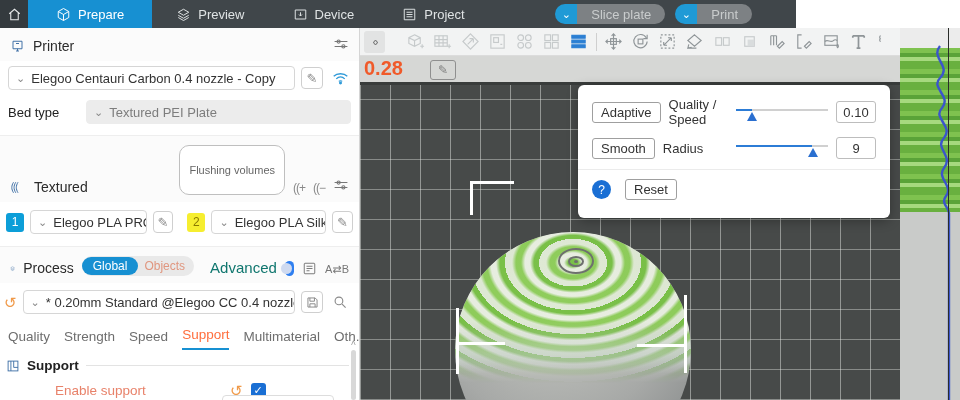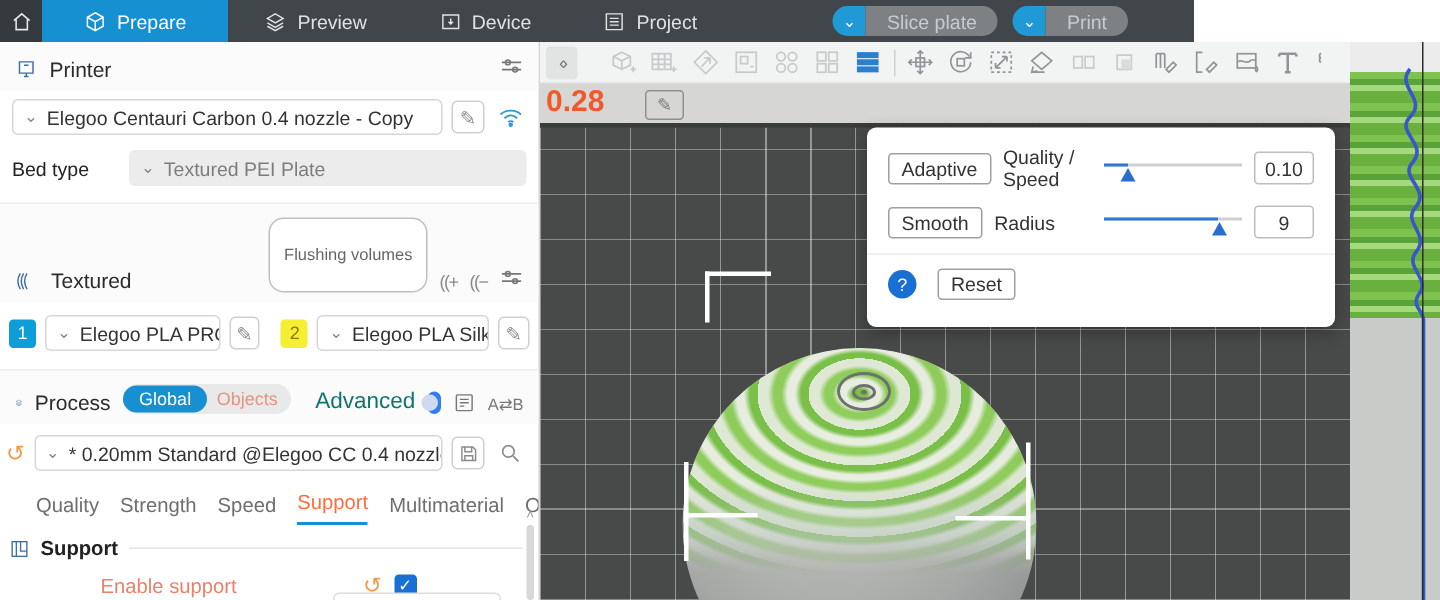--- a/index.html
+++ b/index.html
@@ -41,28 +41,28 @@
   .pill-outline { border:1px solid #bfbfbf; border-radius:10px; padding:18px 9px; font-size:11px; color:#666; cursor:pointer; background:#fff; white-space:nowrap; }
   .fil-glyph { color:#8a8a8a; font-size:12px; letter-spacing:-1px; cursor:pointer; }
   .scope-pill { display:flex; align-items:center; background:#e9e9e9; border-radius:11px; height:20px; cursor:pointer; }
   .scope-global { background:#1790d2; color:#fff; border-radius:11px; padding:2px 11px; font-size:12px; }
   .scope-objects { color:#e0967f; padding:2px 9px 2px 6px; font-size:12px; }
   .adv-label { font-size:15px; color:#0f766e; }
   .toggle { width:27px; height:15px; border-radius:8px; background:#2f7ff0; position:relative; cursor:pointer; }
   .toggle .knob { position:absolute; right:2px; top:2px; width:11px; height:11px; border-radius:50%; background:#cfdaf0; }
   .proc-ic { color:#777; font-size:11px; cursor:pointer; display:flex; align-items:center; }
   .undo-glyph { color:#f09a4a; font-size:15px; line-height:1; cursor:pointer; }
-  .ptabs { display:flex; align-items:flex-end; gap:14px; padding:8px 8px 0 24px; color:#6e6e6e; font-size:13.5px; white-space:nowrap; }
+  .ptabs { display:flex; align-items:flex-end; gap:14px; padding:8px 8px 0 8px; color:#6e6e6e; font-size:13.5px; white-space:nowrap; }
   .ptab { padding-bottom:6px; cursor:pointer; }
   .ptab.active { color:#ff6e3d; border-bottom:2px solid #1790d2; }
   .supp-head { display:flex; align-items:center; gap:7px; padding:8px 10px 4px 6px; }
   .supp-title { font-weight:bold; font-size:13.5px; color:#222; }
   .supp-line { flex:1; height:1px; background:#e3e3e3; }
   .setting-row { display:flex; align-items:center; padding:6px 10px 6px 55px; }
-  .setting-label { color:#e8826a; font-size:13.5px; width:175px;margin-left:12px; }
+  .setting-label { color:#e8826a; font-size:13.5px; width:175px; }
   .checkbox { width:15px; height:15px; border-radius:3px; background:#1a6fd4; color:#fff; font-size:11px; display:flex; align-items:center; justify-content:center; cursor:pointer; }
   .side-scroll { position:absolute; right:1px; top:310px; width:9px; height:62px; display:flex; flex-direction:column; align-items:center; color:#9a9a9a; font-size:9px; }
   .side-scroll .thumb { width:5px; flex:1; background:#d8d8d8; border-radius:3px; margin-top:2px; }
   .partial-combo { position:absolute; left:222px; bottom:-2px; width:112px; height:7px; border:1px solid #ddd; border-radius:4px 4px 0 0; background:#fff; }
 
   
   .viewport { position:absolute; left:360px; top:28px; width:540px; height:372px; background:#d6d7d5; overflow:hidden; }
   .vtoolbar { position:absolute; left:0; top:0; width:540px; height:28px; background:#f2f3f3; border-bottom:1px solid #dcdcdc; display:flex; align-items:center; gap:6px; padding:0 4px; z-index:5; }
   .collapse-btn { width:22px; height:22px; background:#e2e3e3; border-radius:3px; color:#777; display:flex; align-items:center; justify-content:center; font-size:12px; letter-spacing:-2px; cursor:pointer; }
   .ticon { width:22px; height:22px; display:flex; align-items:center; justify-content:center; cursor:pointer; }

